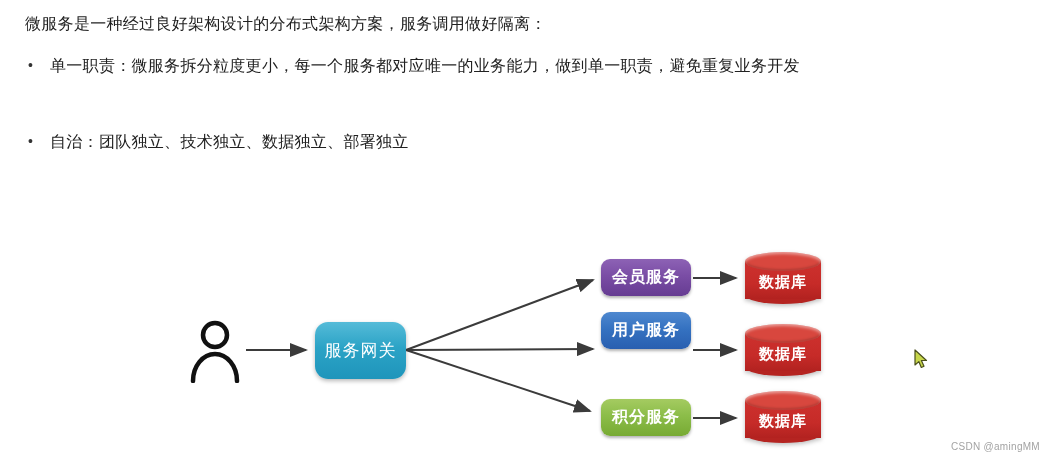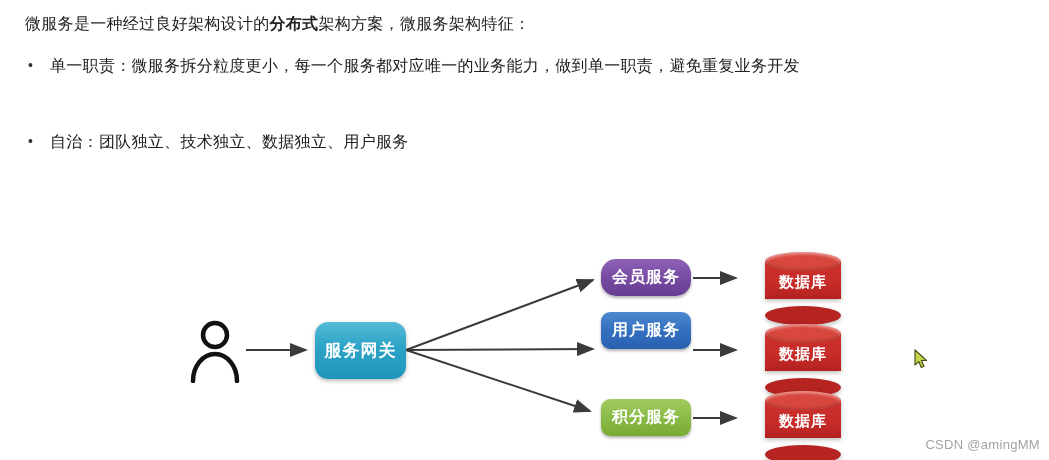--- a/index.html
+++ b/index.html
@@ -2,69 +2,69 @@
 <html><head>
 <meta charset="utf-8">
 <style>
   html,body{margin:0;padding:0;background:#fff;}
   .stage{
     position:relative;width:1049px;height:460px;background:#ffffff;overflow:hidden;
     font-family:"Liberation Sans","DejaVu Sans",sans-serif;color:#212121;
   }
   
   .title{position:absolute;left:25px;top:13px;font-size:16px;line-height:21px;letter-spacing:.3px;}
-  .title b{font-weight:bold;}
+  .title b{font-weight:normal;}
   .bullet{position:absolute;left:28px;font-size:16px;line-height:20px;letter-spacing:.3px;white-space:nowrap;}
   .bullet .dot{display:inline-block;width:22px;font-size:14px;color:#333;vertical-align:1px;}
   
   .connectors{position:absolute;left:0;top:0;width:1049px;height:460px;}
   .person{position:absolute;left:188px;top:317px;}
   .gateway{
     position:absolute;left:315px;top:322px;width:91px;height:57px;border-radius:13px;
     background:linear-gradient(180deg,#55bbd8 0%,#2ba3c6 45%,#1f95bb 100%);
     display:flex;align-items:center;justify-content:center;
-    color:#fff;font-weight:bold;font-size:17px;letter-spacing:1px;
+    color:#fff;font-weight:normal;font-size:17px;letter-spacing:1px;
     box-shadow:0 2px 4px rgba(0,0,0,.28);
   }
   .svc{
     position:absolute;left:601px;width:90px;height:37px;border-radius:9px;
     display:flex;align-items:center;justify-content:center;
     color:#fff;font-weight:bold;font-size:16px;letter-spacing:1px;
     box-shadow:0 2px 3px rgba(0,0,0,.3);
   }
-  .svc-purple{top:259px;background:linear-gradient(180deg,#8d62b5 0%,#7a4da5 45%,#663c92 100%);border-radius:15px;}
+  .svc-purple{top:259px;background:linear-gradient(180deg,#8d62b5 0%,#7a4da5 45%,#663c92 100%);}
   .svc-blue{top:312px;background:linear-gradient(180deg,#4e88cf 0%,#3572c1 45%,#295fb0 100%);}
   .svc-green{top:399px;background:linear-gradient(180deg,#a5cb61 0%,#8cbd49 45%,#77aa33 100%);text-align:center;}
   
-  .db{position:absolute;left:765px;width:76px;height:73px;filter:drop-shadow(0 2px 2px rgba(0,0,0,.25));}
+  .db{position:absolute;left:745px;width:76px;height:52px;filter:drop-shadow(0 2px 2px rgba(0,0,0,.25));}
   .db-1{top:252px;} .db-2{top:324px;} .db-3{top:391px;}
   .db .cyl-top{
     position:absolute;left:0;top:0;width:76px;height:19px;border-radius:50%;
     background:#d8473e;box-shadow:inset 0 2px 3px rgba(255,255,255,.45), inset 0 -2px 2px rgba(0,0,0,.15);
     z-index:2;
   }
   .db .cyl-body{position:absolute;left:0;top:9px;width:76px;height:38px;background:linear-gradient(180deg,#cd312e 0%,#c62b28 60%,#b22220 100%);z-index:1;}
   .db .cyl-bottom{position:absolute;left:0;bottom:0;width:76px;height:19px;border-radius:50%;background:#b52421;z-index:0;}
   .db .label{
     position:absolute;left:0;right:0;top:21px;z-index:3;text-align:center;
     color:#fff;font-weight:bold;font-size:15px;letter-spacing:1px;
   }
   
   .cursor{position:absolute;left:914px;top:349px;}
-  .watermark{position:absolute;right:9px;bottom:8px;font-size:13px;color:#a3a3a3;letter-spacing:.3px;}
+  .watermark{position:absolute;right:9px;bottom:8px;font-size:10px;color:#a3a3a3;letter-spacing:.3px;}
 </style>
 </head>
 <body>
 
 <div class="stage">
 
-  <div class="title"><span>微服务是一种经过良好架构设计的</span><b>分布式</b><span>架构方案，微服务架构特征：</span></div>
+  <div class="title"><span>微服务是一种经过良好架构设计的</span><b>分布式</b><span>架构方案，服务调用做好隔离：</span></div>
 
   <div class="bullet" style="top:55px"><span class="dot">•</span><span>单一职责：微服务拆分粒度更小，每一个服务都对应唯一的业务能力，做到单一职责，避免重复业务开发</span></div>
-  <div class="bullet" style="top:131px"><span class="dot">•</span><span>自治：团队独立、技术独立、数据独立、用户服务</span></div>
+  <div class="bullet" style="top:131px"><span class="dot">•</span><span>自治：团队独立、技术独立、数据独立、部署独立</span></div>
 
   <svg class="connectors" width="1049" height="460" viewBox="0 0 1049 460">
     <defs>
       <marker id="ah" markerWidth="9" markerHeight="7" refX="8" refY="3.5" orient="auto">
         <path d="M0,0 L9,3.5 L0,7 Z" fill="#3b3b3b"></path>
       </marker>
     </defs>
     <line x1="246" y1="350" x2="306" y2="350" stroke="#3b3b3b" stroke-width="2" marker-end="url(#ah)"></line>
     <line x1="406" y1="350" x2="593" y2="280" stroke="#3b3b3b" stroke-width="2" marker-end="url(#ah)"></line>
     <line x1="406" y1="350" x2="593" y2="349" stroke="#3b3b3b" stroke-width="2" marker-end="url(#ah)"></line>

